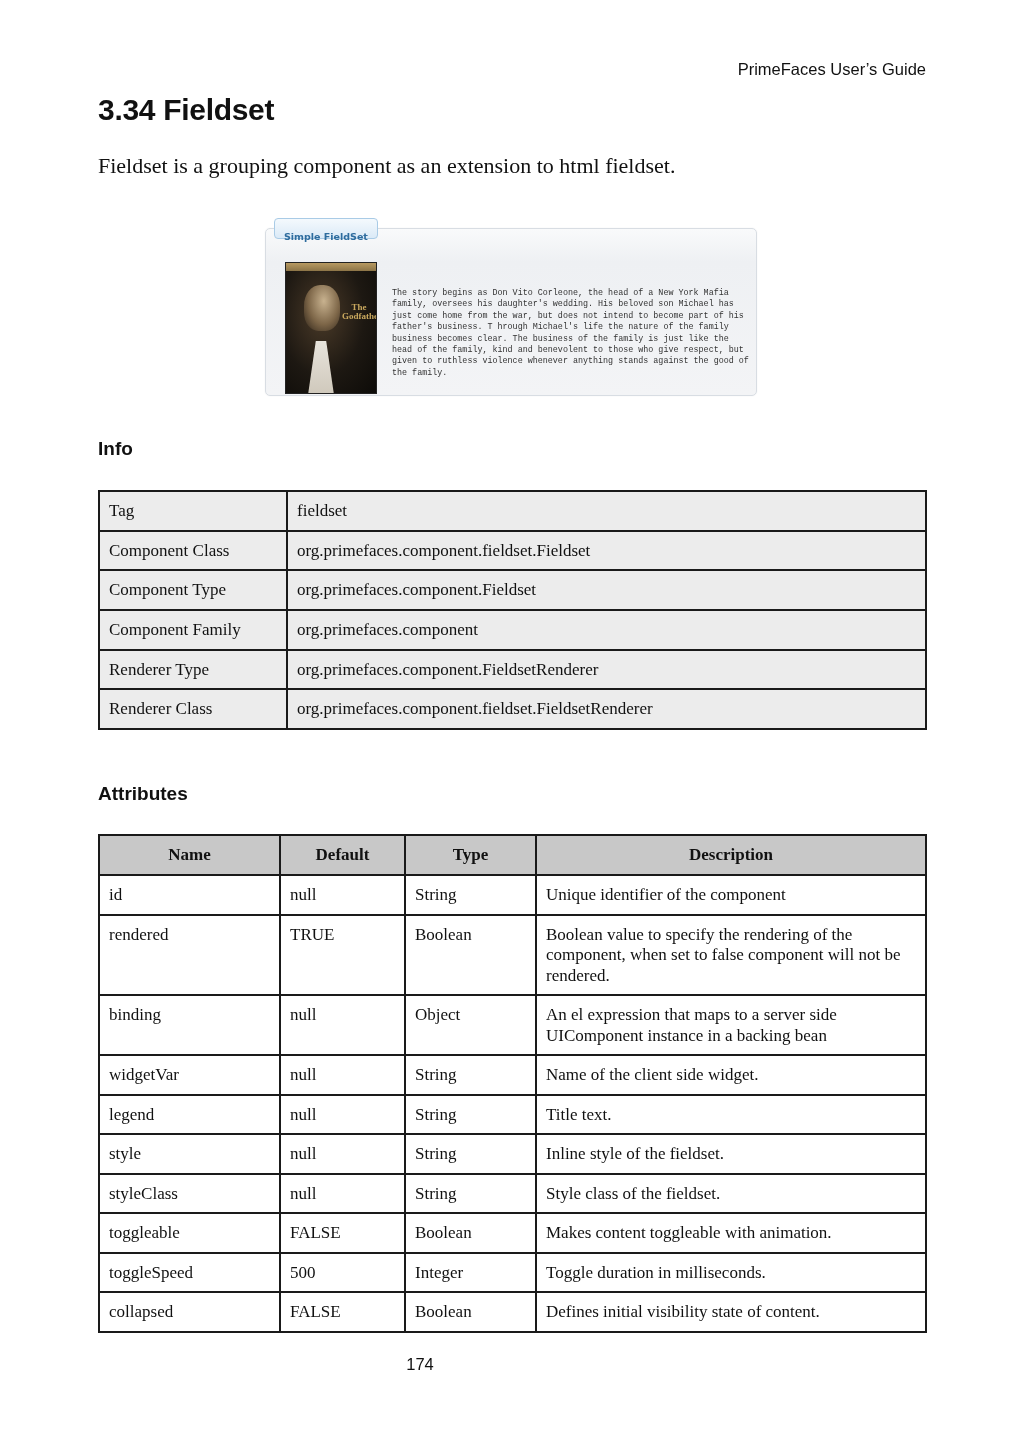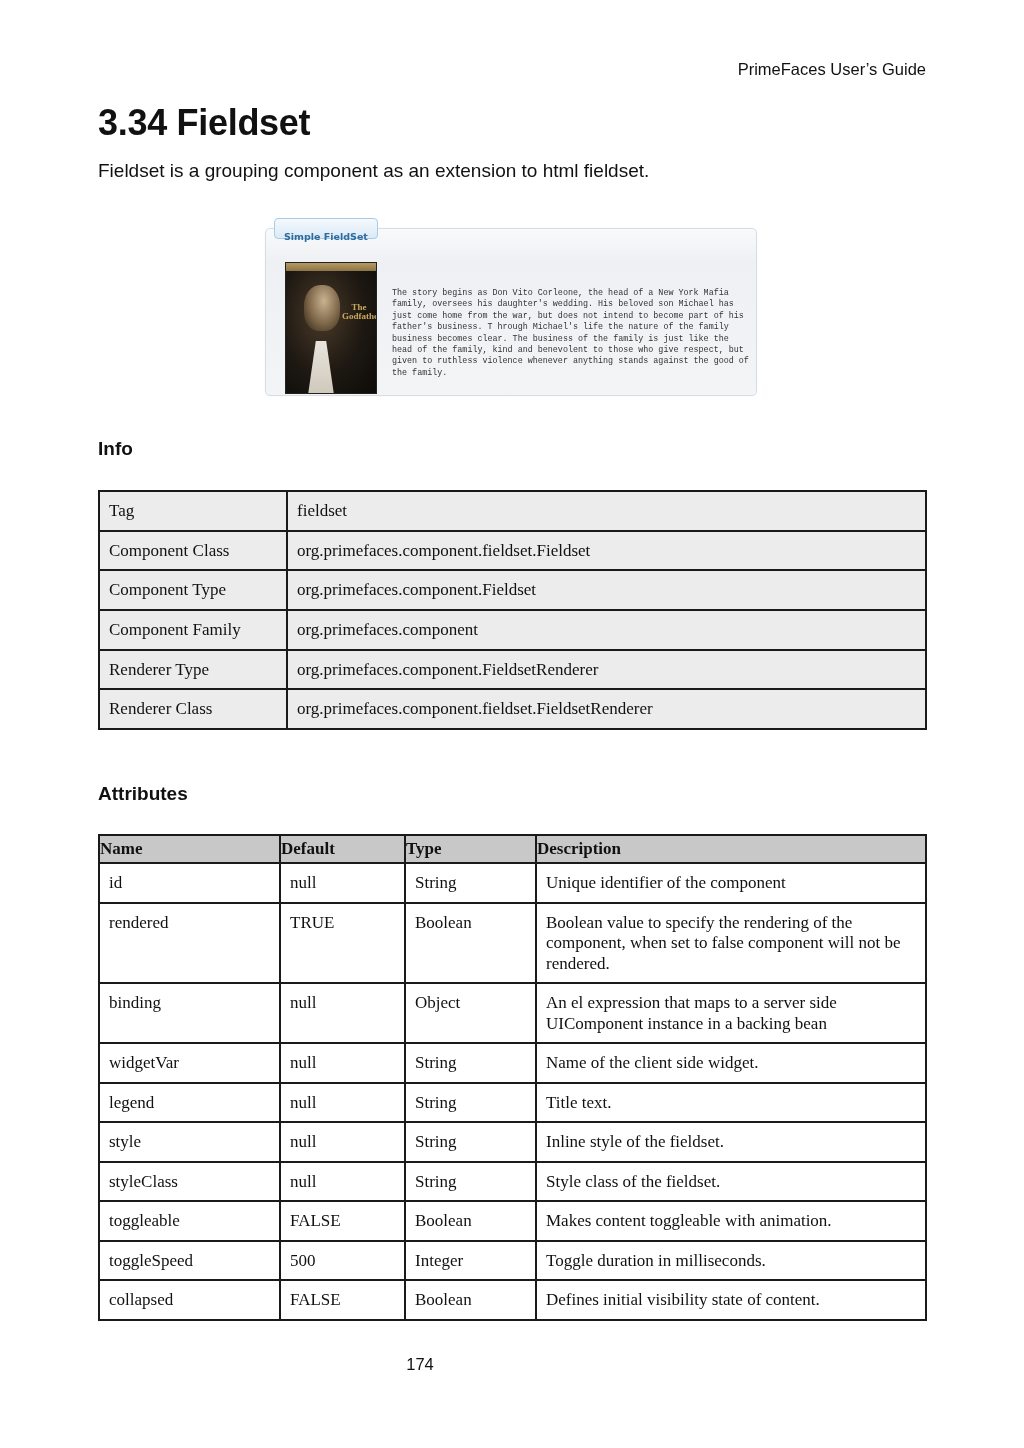--- a/index.html
+++ b/index.html
@@ -4,27 +4,27 @@
   <style>
     * { box-sizing: border-box; margin: 0; padding: 0; }
     html, body { width: 1024px; height: 1448px; background: #ffffff; }
     body { position: relative; font-family: "Liberation Serif", serif; color: #111; overflow: hidden; }
 
     .running-header {
       position: absolute; top: 60px; right: 98px;
       font-family: "Liberation Sans", sans-serif; font-size: 16.5px; color: #111;
     }
     .page-title {
-      position: absolute; top: 102px; left: 98px;
-      font-family: "Liberation Sans", sans-serif; font-weight: bold; font-size: 36px; color: #111;
+      position: absolute; top: 93px; left: 98px;
+      font-family: "Liberation Sans", sans-serif; font-weight: bold; font-size: 30px; color: #111;
       letter-spacing: -0.3px;
     }
     .intro {
-      position: absolute; top: 160px; left: 98px;
-      font-family: Liberation Sans, sans-serif; font-size: 19px; color: #111;
+      position: absolute; top: 153px; left: 98px;
+      font-family: Liberation Serif, serif; font-size: 22px; color: #111;
     }
 
     
     .demo {
       position: absolute; top: 218px; left: 263px; width: 496px; height: 180px;
     }
     .demo-box {
       position: absolute; top: 10px; left: 2px; width: 492px; height: 168px;
       border: 1px solid #d8dde3; border-radius: 5px;
       background: linear-gradient(#f9fafb 0%, #eef0f3 20%, #f3f4f6 100%);
@@ -73,21 +73,21 @@
 
     table { border-collapse: collapse; position: absolute; left: 98px; width: 829px; }
     td, th { border: 2px solid #1a1a1a; font-family: "Liberation Serif", serif; font-size: 17px; color: #111; }
 
     .info-table { top: 490px; }
     .info-table td { background: #ececec; height: 39.7px; padding: 0 9px; vertical-align: middle; }
     .info-table td.key { width: 188px; }
     .info-table td.val { font-weight: normal; }
 
     .attr-table { top: 834px; }
-    .attr-table th { background: #c8c8c8; font-weight: bold; height: 28px; text-align: left; }
+    .attr-table th { background: #c8c8c8; font-weight: bold; height: 40px; text-align: center; }
     .attr-table td { background: #fff; vertical-align: top; padding: 9px 16px 8px 9px; line-height: 20.5px; }
     .attr-table .c1 { width: 181px; }
     .attr-table .c2 { width: 125px; }
     .attr-table .c3 { width: 131px; }
 
     .page-number {
       position: absolute; top: 1355px; left: 0; width: 840px; text-align: center;
       font-family: "Liberation Sans", sans-serif; font-size: 16.5px; color: #111;
     }
   </style>

